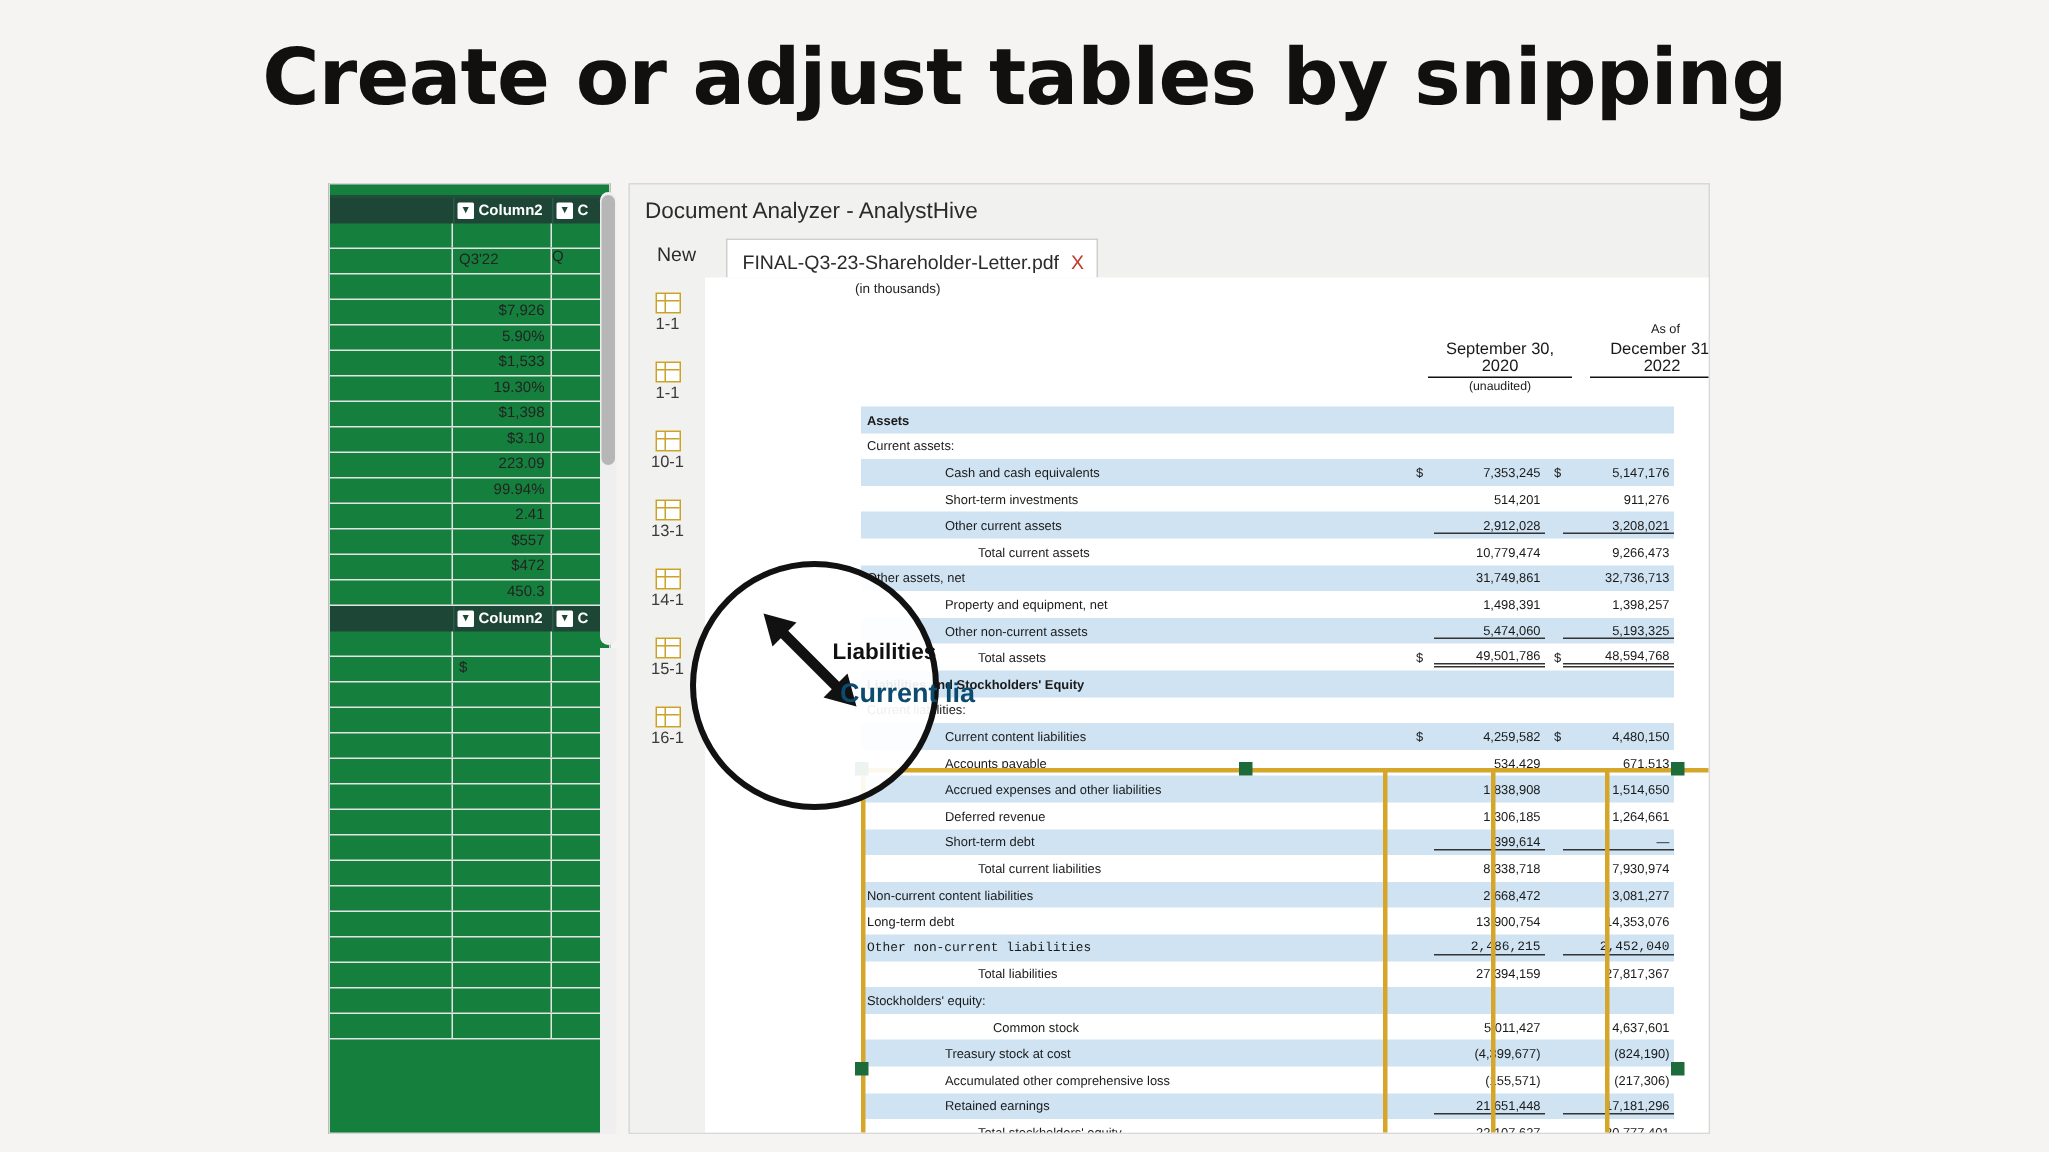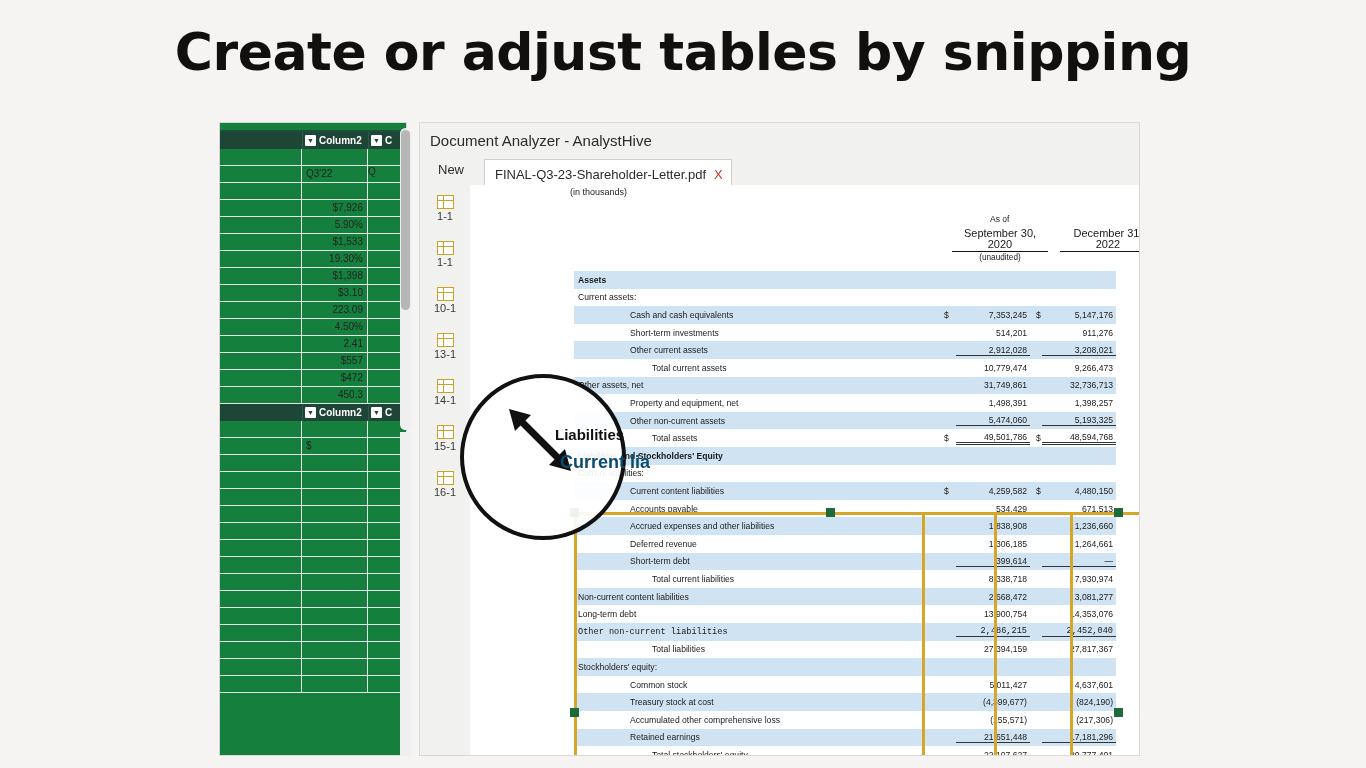--- a/index.html
+++ b/index.html
@@ -117,21 +117,21 @@
   }
   .rail-item .lbl { font-size: 11px; color: #3a3a3a; }
 
   
   #doc {
     position: absolute; left: 50px; top: 62px; width: 671px; height: 572px;
     background: #ffffff; overflow: hidden;
   }
   #doc-inner { position: relative; width: 671px; height: 572px; font-size: 8.6px; color: #1a1a1a; }
   .dnote { position: absolute; left: 100px; top: 2px; font-size: 9px; color: #222; }
-  .asof { position: absolute; left: 520px; top: 29px; width: 130px; text-align: left; font-size: 8.5px; }
+  .asof { position: absolute; left: 520px; top: 29px; width: 130px; text-align: right; font-size: 8.5px; }
   .colhdr {
     position: absolute; top: 43px; text-align: center; font-size: 11px; line-height: 11px;
     border-bottom: 1px solid #111; padding-bottom: 1px;
   }
   .colhdr.a { left: 482px; width: 96px; }
   .colhdr.b { left: 590px; width: 96px; }
   .unaud { position: absolute; left: 482px; top: 68px; width: 96px; text-align: center; font-size: 8.2px; }
 
   .fin-row {
     position: absolute; left: 104px; width: 542px; height: 17.6px;
@@ -246,21 +246,21 @@
           <div class="c2">$3.10</div>
           <div class="c3"></div>
         </div>
         <div class="srow">
           <div class="c1"></div>
           <div class="c2">223.09</div>
           <div class="c3"></div>
         </div>
         <div class="srow">
           <div class="c1"></div>
-          <div class="c2">4.50%</div>
+          <div class="c2">99.94%</div>
           <div class="c3"></div>
         </div>
         <div class="srow">
           <div class="c1"></div>
           <div class="c2">2.41</div>
           <div class="c3"></div>
         </div>
         <div class="srow">
           <div class="c1"></div>
           <div class="c2">$557</div>
@@ -535,21 +535,21 @@
               <div class="cur"></div>
               <div class="v1">534,429</div>
               <div class="cur2"></div>
               <div class="v2">671,513</div>
             </div>
             <div class="fin-row ind2 band" style="top: 332.4px;">
               <div class="lab nowrap">Accrued expenses and other liabilities</div>
               <div class="cur"></div>
               <div class="v1">1,838,908</div>
               <div class="cur2"></div>
-              <div class="v2">1,236,660</div>
+              <div class="v2">1,514,650</div>
             </div>
             <div class="fin-row ind2" style="top: 350px;">
               <div class="lab nowrap">Deferred revenue</div>
               <div class="cur"></div>
               <div class="v1">1,306,185</div>
               <div class="cur2"></div>
               <div class="v2">1,264,661</div>
             </div>
             <div class="fin-row ind2 band rule-v1" style="top: 367.6px;">
               <div class="lab nowrap">Short-term debt</div>
@@ -593,21 +593,21 @@
               <div class="cur2"></div>
               <div class="v2">27,817,367</div>
             </div>
             <div class="fin-row ind1 band" style="top: 473.2px;">
               <div class="lab nowrap">Stockholders' equity:</div>
               <div class="cur"></div>
               <div class="v1"></div>
               <div class="cur2"></div>
               <div class="v2"></div>
             </div>
-            <div class="fin-row ind2" style="top: 490.8px;">
+            <div class="fin-row ind2" style="top: 490.8px; padding-left: 32px;">
               <div class="lab nowrap">Common stock</div>
               <div class="cur"></div>
               <div class="v1">5,011,427</div>
               <div class="cur2"></div>
               <div class="v2">4,637,601</div>
             </div>
             <div class="fin-row ind2 band" style="top: 508.4px;">
               <div class="lab nowrap">Treasury stock at cost</div>
               <div class="cur"></div>
               <div class="v1">(4,399,677)</div>

